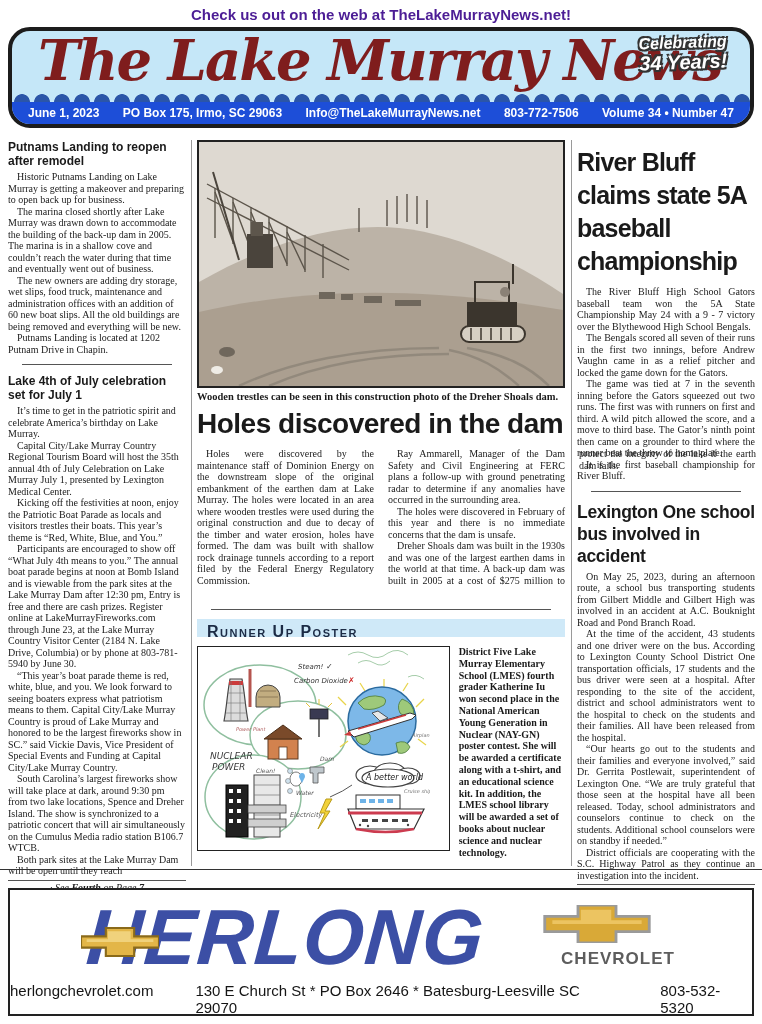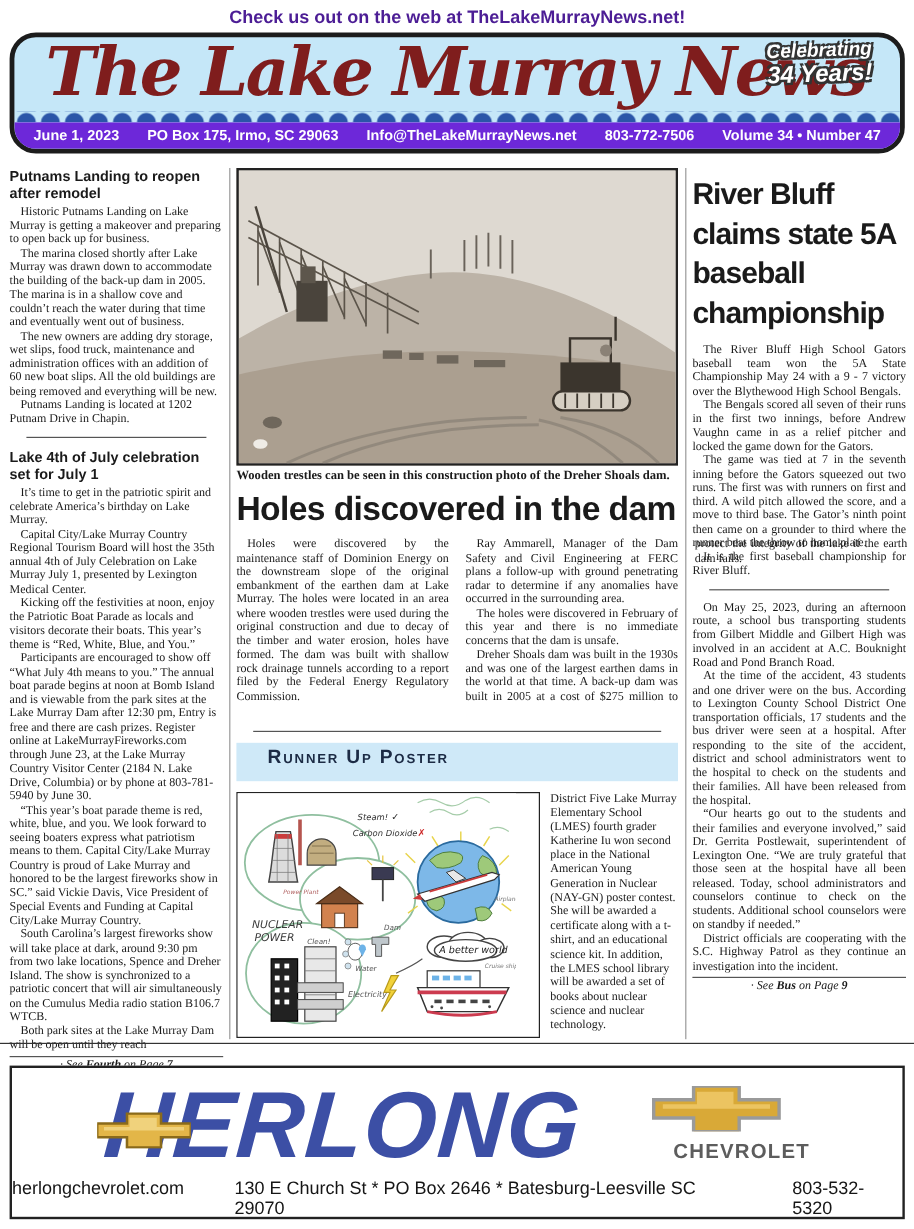--- a/index.html
+++ b/index.html
@@ -18,21 +18,21 @@
               font-size:56px;letter-spacing:-2px;color:#7f1d1d;white-space:nowrap;}
   .badge{position:absolute;right:8px;top:4px;width:118px;text-align:center;
          font-family:"Liberation Sans",sans-serif;font-weight:bold;font-style:italic;
          color:#ffffff;transform:rotate(-2deg);line-height:1.05;
          text-shadow:-2px -2px 0 #333,2px -2px 0 #333,-2px 2px 0 #333,2px 2px 0 #333,0 2px 0 #333;}
   .badge .l1{font-size:16px;display:block;}
   .badge .l2{font-size:20px;display:block;}
   .wave{position:absolute;left:0;right:0;bottom:22px;height:9px;
         background-image:radial-gradient(circle at 10px 9px,#2b55a8 7.5px,rgba(0,0,0,0) 8.2px);
         background-size:20px 9px;background-repeat:repeat-x;}
-  .infobar{position:absolute;left:0;right:0;bottom:0;height:22px;background:#6d28d9;
+  .infobar{position:absolute;left:0;right:0;bottom:0;height:22px;background:#1d4ed8;
            color:#fff;font-family:"Liberation Sans",sans-serif;font-weight:bold;font-size:12px;
            display:flex;justify-content:space-between;align-items:center;padding:0 16px;}
 
   
   .col-left{position:absolute;left:8px;top:140px;width:178px;}
   .col-center{position:absolute;left:197px;top:140px;width:368px;}
   .col-right{position:absolute;left:577px;top:146px;width:178px;}
   .vrule{position:absolute;top:140px;width:0;border-left:1px solid #9a9a9a;height:726px;}
   .vr1{left:191px;} .vr2{left:570.5px;}
 
@@ -44,26 +44,26 @@
   .seemore{border-top:1px solid #555;margin-top:3px;padding-top:1px;text-align:center;
            font-style:italic;font-size:10px;}
   .seemore b{font-style:italic;}
 
   
   .photo-frame{width:368px;height:248px;border:2px solid #222;box-sizing:border-box;background:#ddd8d0;}
   .caption{font-weight:bold;font-size:10.5px;margin:3px 0 7px 0;}
   .main-head{font-family:"Liberation Sans",sans-serif;font-weight:bold;font-size:28px;
              letter-spacing:-0.5px;margin:0 0 9px 0;line-height:30px;}
   .twocol{column-count:2;column-gap:14px;height:152px;}
-  .runner-head{background:#cfe9f8;color:#1c2b45;height:32px;line-height:25px;
+  .runner-head{background:#cfe9f8;color:#1c2b45;height:18px;line-height:25px;
                font-family:"Liberation Sans",sans-serif;font-weight:bold;font-size:16px;
-               font-variant:small-caps;letter-spacing:1.5px;padding-left:26px;margin-top:4px;}
+               font-variant:small-caps;letter-spacing:1.5px;padding-left:10px;margin-top:4px;}
   .poster-row{display:flex;gap:9px;margin-top:9px;}
   .poster-box{width:280px;height:205px;border:1.5px solid #222;box-sizing:border-box;background:#fff;}
-  .poster-text{width:118px;font-weight:normal;font-size:10px;line-height:11.8px;}
+  .poster-text{width:118px;font-weight:bold;font-size:10px;line-height:11.8px;}
 
   
   .r-head1{font-family:"Liberation Sans",sans-serif;font-weight:bold;font-size:25px;
            line-height:33px;letter-spacing:-0.8px;margin:0 0 8px 0;}
   .r-head2{font-family:"Liberation Sans",sans-serif;font-weight:bold;font-size:17.5px;
            line-height:22px;letter-spacing:-0.3px;margin:0 0 4px 0;}
 
   
   .page-rule{position:absolute;left:0;width:762px;top:869px;border-top:1.5px solid #333;}
   .ad{position:absolute;left:8px;top:888px;width:746px;height:128px;border:2px solid #222;
@@ -115,21 +115,21 @@
           <p>The new owners are adding dry storage, wet slips, food truck, maintenance and administration offices with an addition of 60 new boat slips. All the old buildings are being removed and everything will be new.</p>
           <p>Putnams Landing is located at 1202 Putnam Drive in Chapin.</p>
         </div>
     </div>
     <div class="hdiv"></div>
     <div>
       <h3 class="art-head-sm">Lake 4th of July celebration set for July 1</h3>
       <div class="body">
           <p>It’s time to get in the patriotic spirit and celebrate America’s birthday on Lake Murray.</p>
           <p>Capital City/Lake Murray Country Regional Tourism Board will host the 35th annual 4th of July Celebration on Lake Murray July 1, presented by Lexington Medical Center.</p>
-          <p>Kicking off the festivities at noon, enjoy the Patriotic Boat Parade as locals and visitors decorate their boats. This year’s theme is “Red, White, Blue, and You.”</p>
+          <p>Kicking off the festivities at noon, enjoy the Patriotic Boat Parade as locals and visitors trestles their boats. This year’s theme is “Red, White, Blue, and You.”</p>
           <p>Participants are encouraged to show off “What July 4th means to you.” The annual boat parade begins at noon at Bomb Island and is viewable from the park sites at the Lake Murray Dam after 12:30 pm, Entry is free and there are cash prizes. Register online at LakeMurrayFireworks.com through June 23, at the Lake Murray Country Visitor Center (2184 N. Lake Drive, Columbia) or by phone at 803-781-5940 by June 30.</p>
           <p>“This year’s boat parade theme is red, white, blue, and you. We look forward to seeing boaters express what patriotism means to them. Capital City/Lake Murray Country is proud of Lake Murray and honored to be the largest fireworks show in SC.” said Vickie Davis, Vice President of Special Events and Funding at Capital City/Lake Murray Country.</p>
           <p>South Carolina’s largest fireworks show will take place at dark, around 9:30 pm from two lake locations, Spence and Dreher Island. The show is synchronized to a patriotic concert that will air simultaneously on the Cumulus Media radio station B106.7 WTCB.</p>
           <p>Both park sites at the Lake Murray Dam will be open until they reach</p>
         </div>
       <div class="seemore">
         <span>· See </span><b>Fourth</b><span> on Page </span><b>7</b>
       </div>
     </div>
   </div>
@@ -360,20 +360,21 @@
       <h2 class="r-head1">River Bluff claims state 5A baseball championship</h2>
       <div class="body just">
           <p>The River Bluff High School Gators baseball team won the 5A State Championship May 24 with a 9 - 7 victory over the Blythewood High School Bengals.</p>
           <p>The Bengals scored all seven of their runs in the first two innings, before Andrew Vaughn came in as a relief pitcher and locked the game down for the Gators.</p>
           <p>The game was tied at 7 in the seventh inning before the Gators squeezed out two runs. The first was with runners on first and third. A wild pitch allowed the score, and a move to third base. The Gator’s ninth point then came on a grounder to third where the runner beat the throw to home plate.</p>
           <p>It is the first baseball championship for River Bluff.</p>
         </div>
     </div>
     <div class="hdiv"></div>
     <div>
+      <h2 class="r-head2">Lexington One school bus involved in accident</h2>
       <div class="body just">
           <p>On May 25, 2023, during an afternoon route, a school bus transporting students from Gilbert Middle and Gilbert High was involved in an accident at A.C. Bouknight Road and Pond Branch Road.</p>
           <p>At the time of the accident, 43 students and one driver were on the bus. According to Lexington County School District One transportation officials, 17 students and the bus driver were seen at a hospital. After responding to the site of the accident, district and school administrators went to the hospital to check on the students and their families. All have been released from the hospital.</p>
           <p>“Our hearts go out to the students and their families and everyone involved,” said Dr. Gerrita Postlewait, superintendent of Lexington One. “We are truly grateful that those seen at the hospital have all been released. Today, school administrators and counselors continue to check on the students. Additional school counselors were on standby if needed.”</p>
           <p>District officials are cooperating with the S.C. Highway Patrol as they continue an investigation into the incident.</p>
         </div>
       <div class="seemore">
         <span>· See </span><b>Bus</b><span> on Page </span><b>9</b>
       </div>
     </div>

